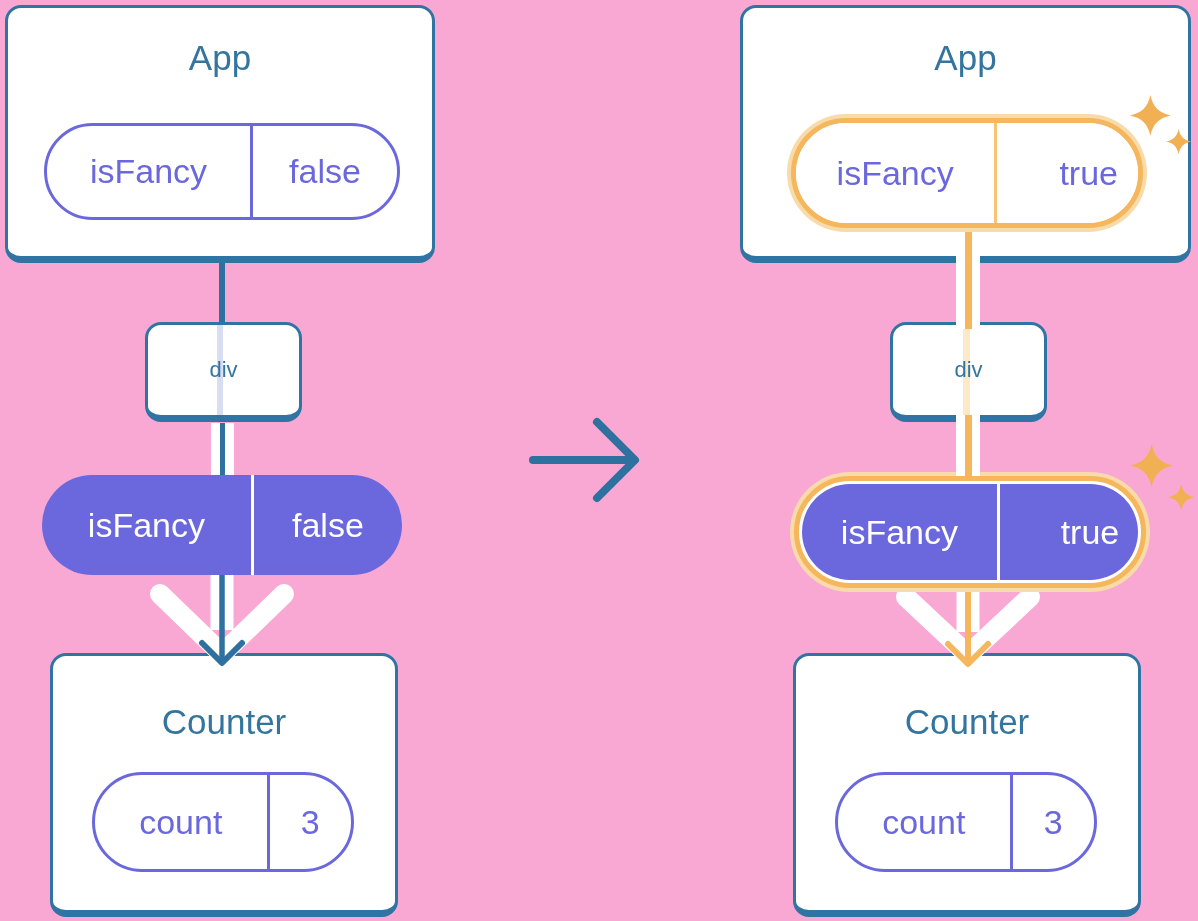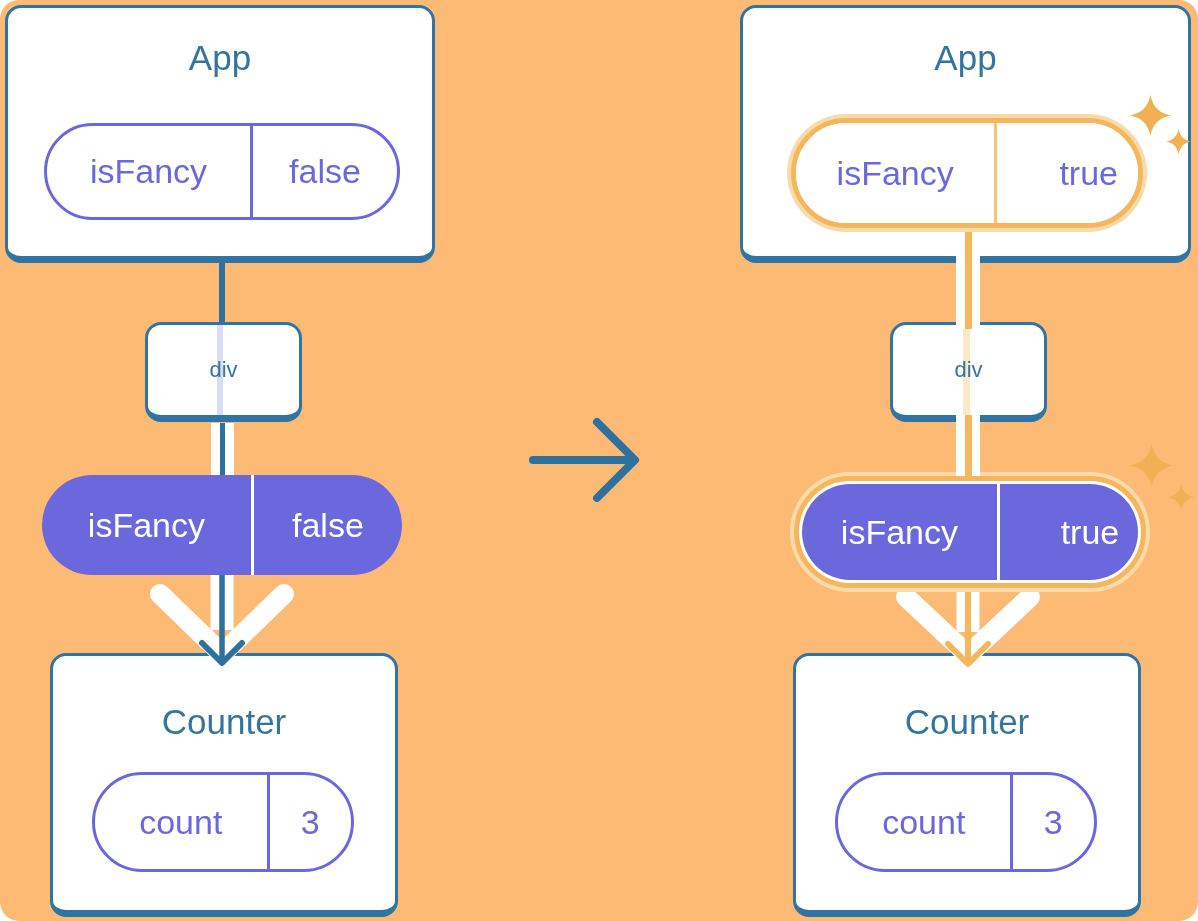--- a/index.html
+++ b/index.html
@@ -1,20 +1,19 @@
 <!DOCTYPE html>
 <html><head>
 <meta charset="utf-8">
 <style>
   html,body{margin:0;padding:0;}
   .stage{
     position:relative;width:1198px;height:921px;overflow:hidden;
-    background:#fdba74;
+    background:#f9a8d4;
     font-family:"Liberation Sans", sans-serif;
-    border-radius:19px;
     --blue:#2E719F;
     --border:#3074A4;
     --titlec:#33759F;
     --purple:#6B67DC;
     --purpleline:#6B68DE;
     --orange:#F5B65C;
     --orangesoft:#F8DBAA;
     --lav:#D9DDF3;
     --peach:#FCE9C8;
   }

